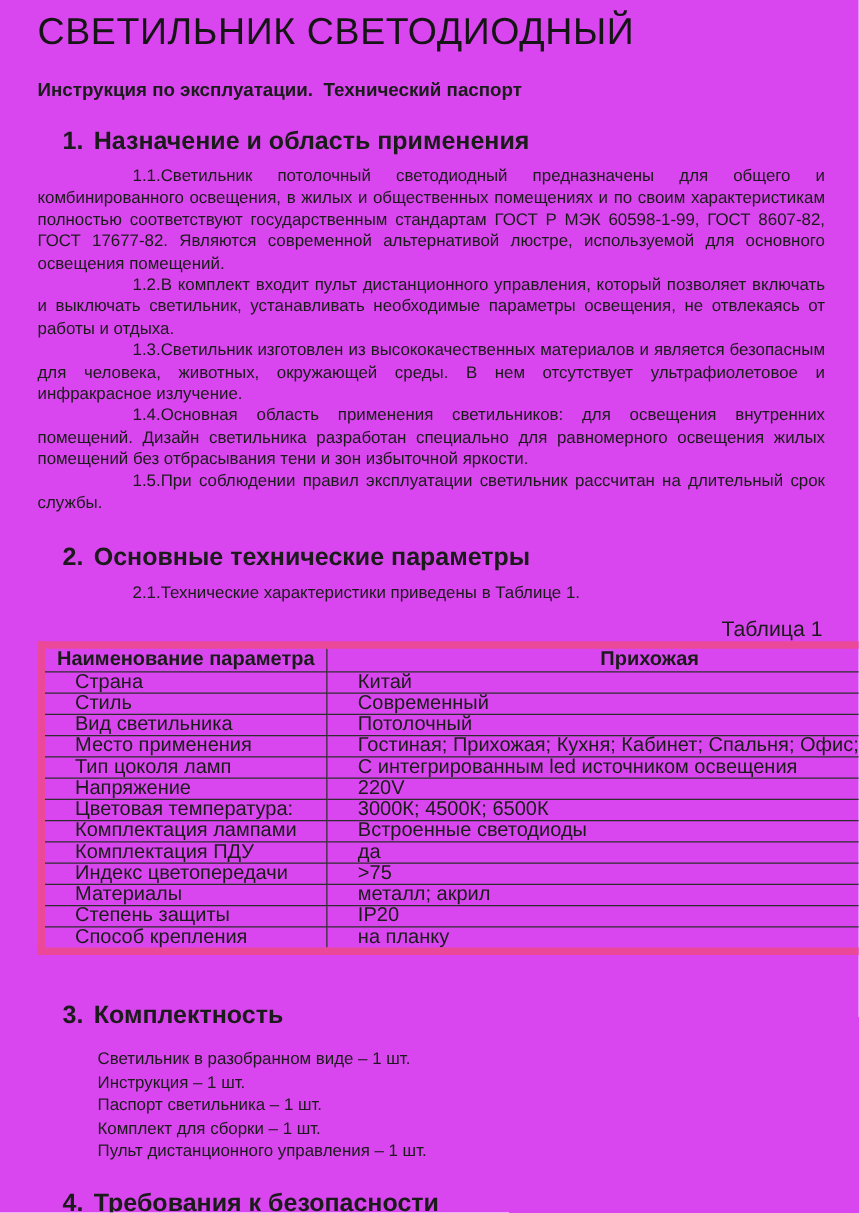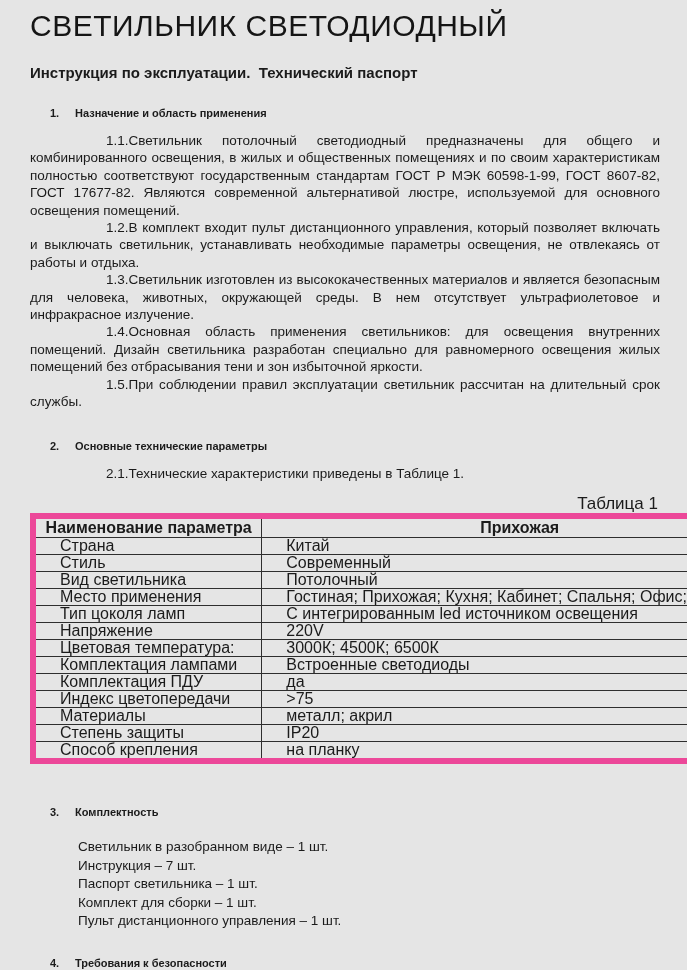--- a/index.html
+++ b/index.html
@@ -2,21 +2,21 @@
 <html lang="ru"><head>
 <meta charset="utf-8">
 <style>
   html, body { margin: 0; padding: 0; background: #ffffff; }
   .page {
     position: relative;
     width: 687px;
     height: 970px;
     box-sizing: border-box;
     padding: 8px 27px 0 30px;
-    background: #e5e5e5;
+    background: #d946ef;
     color: #1b1b1b;
     font-family: "Liberation Sans", "DejaVu Sans", sans-serif;
     overflow: hidden;
   }
   .doc-title {
     margin: 0;
     font-size: 30px;
     font-weight: 400;
     letter-spacing: 0.5px;
     line-height: 36px;
@@ -25,21 +25,21 @@
   .doc-subtitle {
     margin: 19px 0 0 0;
     font-size: 15px;
     font-weight: 700;
     line-height: 19px;
     white-space: pre-wrap;
   }
   .sec {
     margin: 0;
     padding-left: 20px;
-    font-size: 11px;
+    font-size: 20px;
     font-weight: 700;
     line-height: 20px;
   }
   .sec .secnum { display: inline-block; min-width: 25px; }
   .sec1 { margin-top: 21px; }
   .sec2 { margin-top: 25px; }
   .sec3 { margin-top: 38px; }
   .sec4 { margin-top: 22px; }
   .bp {
     margin: 0;
@@ -162,21 +162,21 @@
           <td class="c1">Способ крепления</td>
           <td>на планку</td>
         </tr>
     </tbody>
   </table>
 
   <h3 class="sec sec3"><span class="secnum">3.</span><span>Комплектность</span></h3>
 
   <div class="kit">
     <div>Светильник в разобранном виде – 1 шт.</div>
-    <div>Инструкция – 7 шт.</div>
+    <div>Инструкция – 1 шт.</div>
     <div>Паспорт светильника – 1 шт.</div>
     <div>Комплект для сборки – 1 шт.</div>
     <div>Пульт дистанционного управления – 1 шт.</div>
   </div>
 
   <h3 class="sec sec4"><span class="secnum">4.</span><span>Требования к безопасности</span></h3>
 
 </div>
 
 </body></html>

